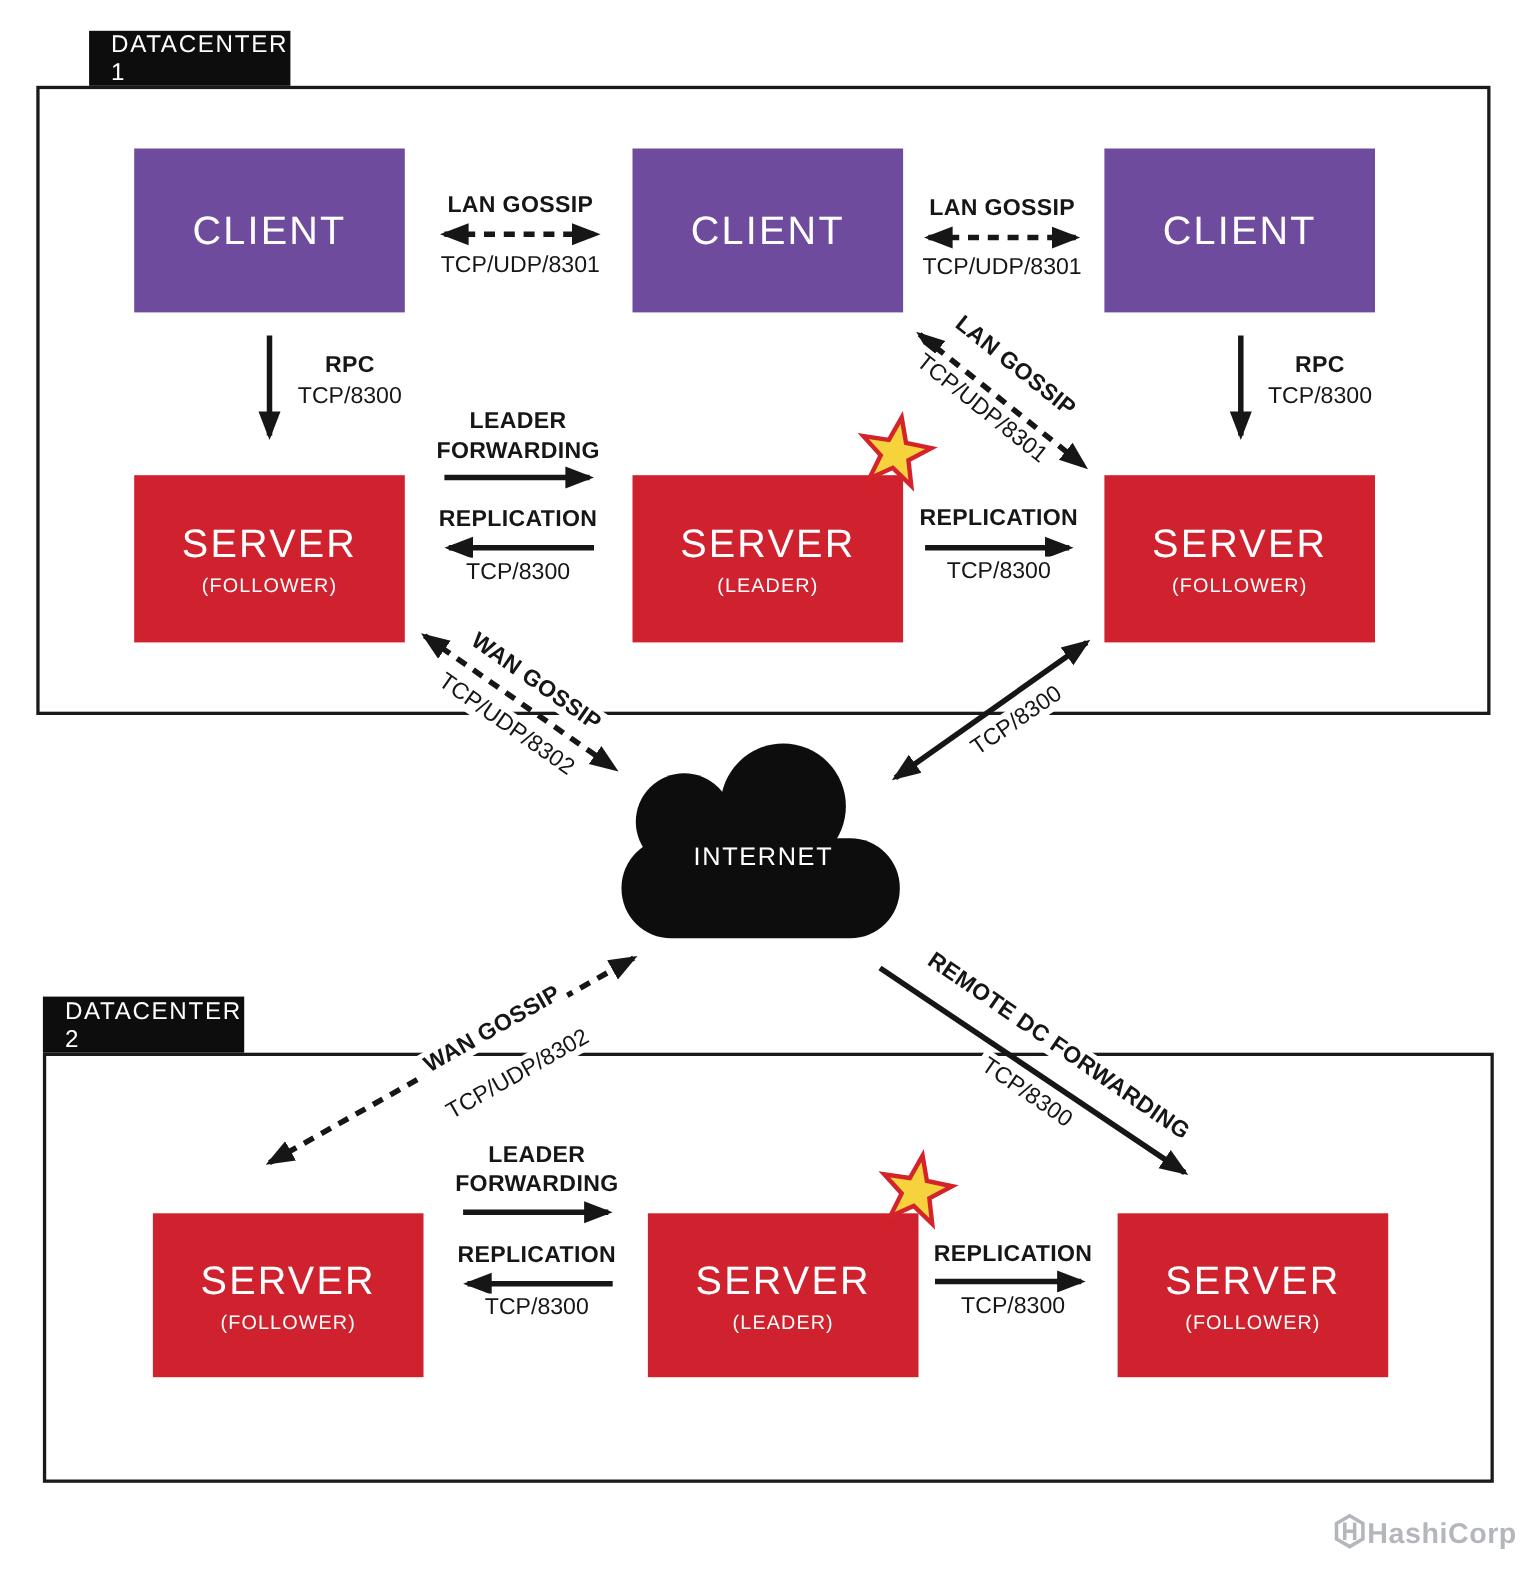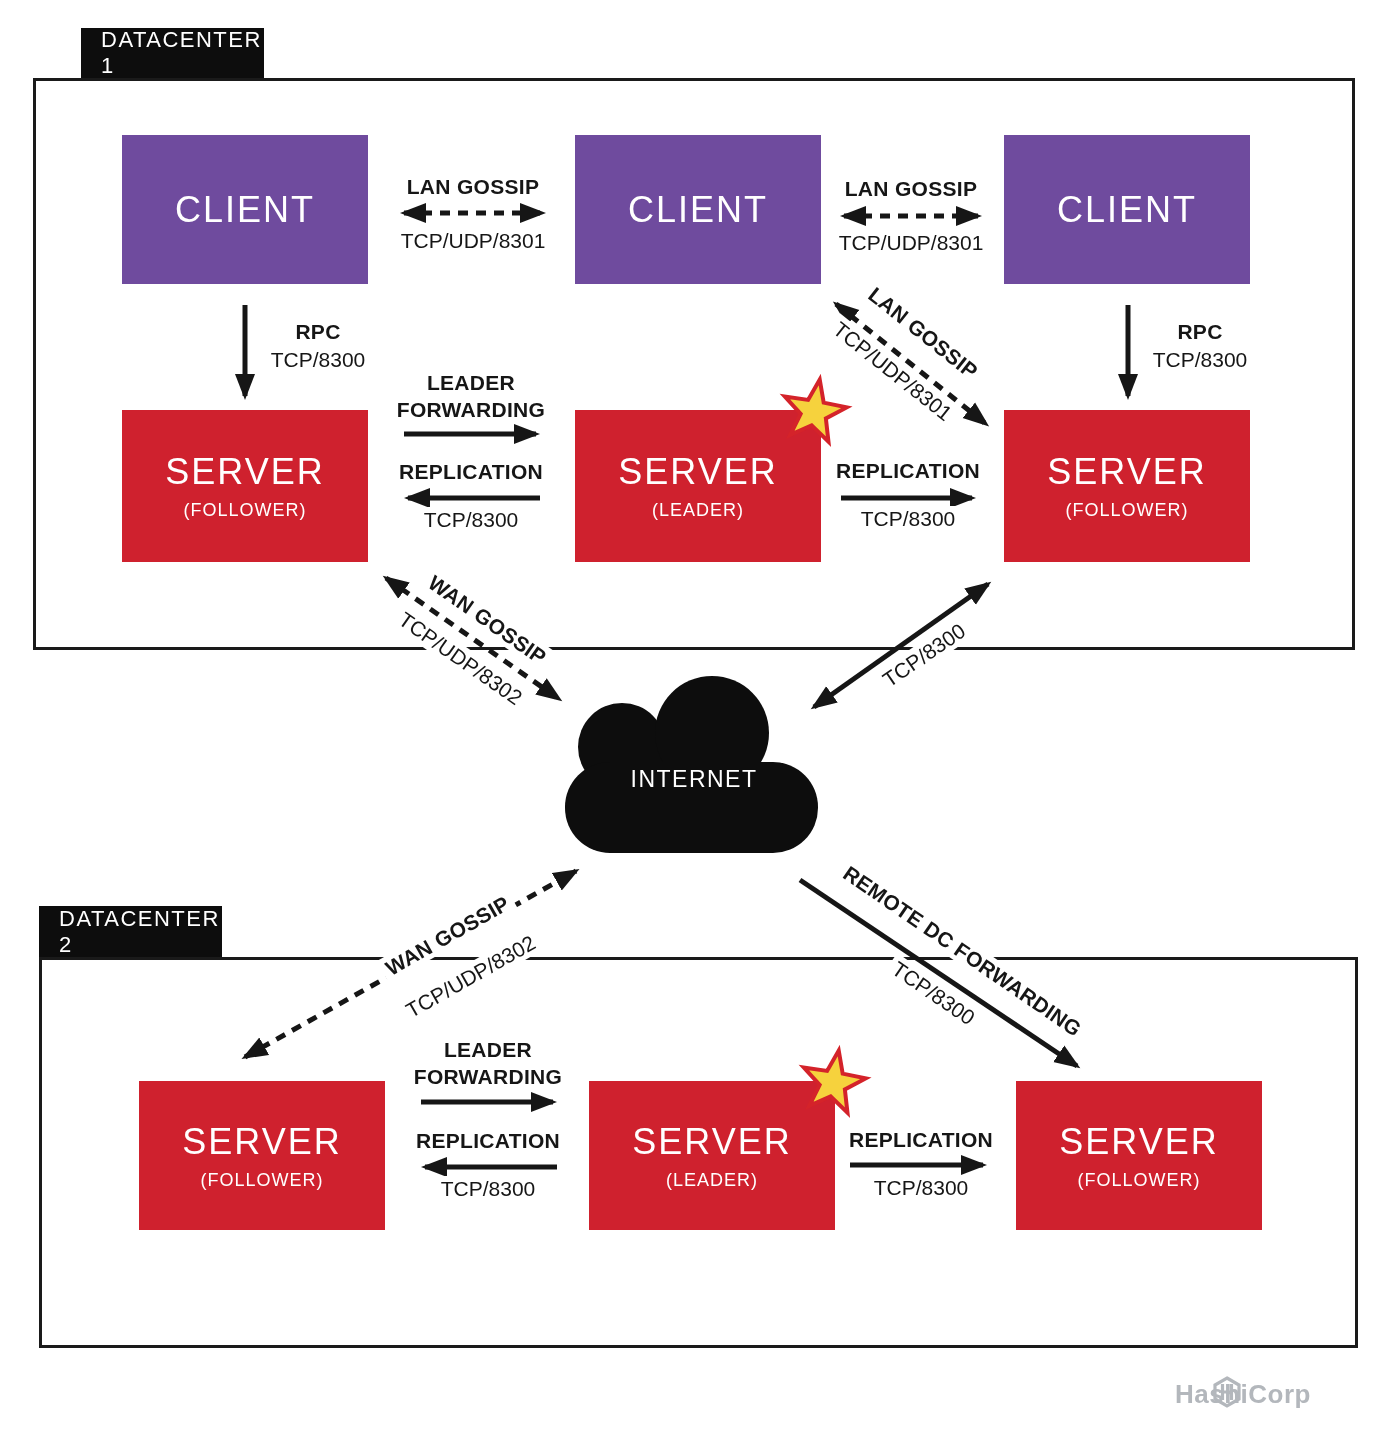--- a/index.html
+++ b/index.html
@@ -13,21 +13,21 @@
   .dcbox.dc2{left:39px;top:957px;width:1319px;height:391px;}
   .dctab{position:absolute;background:#0d0d0d;color:#fff;display:flex;align-items:center;
          padding-left:20px;font-size:22px;letter-spacing:1.5px;box-sizing:border-box;z-index:3;}
   .dctab.dc1{left:33px;top:28px;width:183px;height:50px;margin-left:48px;}
   .dctab.dc2{left:39px;top:906px;width:183px;height:51px;}
   .node{position:absolute;display:flex;flex-direction:column;align-items:center;justify-content:center;
         color:#fff;z-index:4;text-align:left;}
   .node .name{font-size:36px;letter-spacing:2px;font-weight:400;}
   .node .role{font-size:18px;letter-spacing:1px;margin-top:7px;font-weight:400;}
   .client{background:var(--purple,#6f4b9e);}
-  .server{background:var(--red,#cf212e);}
+  .server{background:var(--red,#cf212e);margin-top:22px;}
   .elabel{position:absolute;transform:translate(-50%,-50%);font-size:21px;white-space:nowrap;
           background:#fff;padding:0 5px;z-index:3;line-height:26px;}
   .b{font-weight:700;letter-spacing:0.3px;}
   .rot{position:absolute;display:flex;flex-direction:column;align-items:center;z-index:3;}
   .rot .lab{font-size:21px;white-space:nowrap;background:#fff;padding:0 5px;line-height:25px;}
   .internet-label{position:absolute;transform:translate(-50%,-50%);color:#fff;font-size:23px;
                   letter-spacing:1.5px;z-index:3;background:transparent;}
   .brand{position:absolute;display:flex;align-items:center;gap:5px;z-index:3;}
   .brand .txt{font-size:26px;font-weight:700;color:var(--logo_gray,#b3b7bc);letter-spacing:0.5px;}
 </style>
@@ -171,17 +171,17 @@
 
   <svg class="layer toplayer" width="1389" height="1440" viewBox="0 0 1389 1440">
     <g transform="translate(814,412) rotate(10)" style="fill:var(--star_fill,#f6d23d);stroke:var(--star_stroke,#d4232a);" stroke-width="4" stroke-linejoin="miter">
       <path d="M0,-33 L7.9,-10.9 L31.4,-10.2 L12.8,4.2 L19.4,26.7 L0,13.5 L-19.4,26.7 L-12.8,4.2 L-31.4,-10.2 L-7.9,-10.9 Z"></path>
     </g>
     <g transform="translate(833,1083) rotate(10)" style="fill:var(--star_fill,#f6d23d);stroke:var(--star_stroke,#d4232a);" stroke-width="4" stroke-linejoin="miter">
       <path d="M0,-33 L7.9,-10.9 L31.4,-10.2 L12.8,4.2 L19.4,26.7 L0,13.5 L-19.4,26.7 L-12.8,4.2 L-31.4,-10.2 L-7.9,-10.9 Z"></path>
     </g>
   </svg>
 
-  <div class="brand" style="left:1175px;top:1379px;">
+  <div class="brand" style="left:1243px;top:1379px;">
     <span class="txt">HashiCorp</span>
   </div>
 
 </div>
 
 </body></html>

